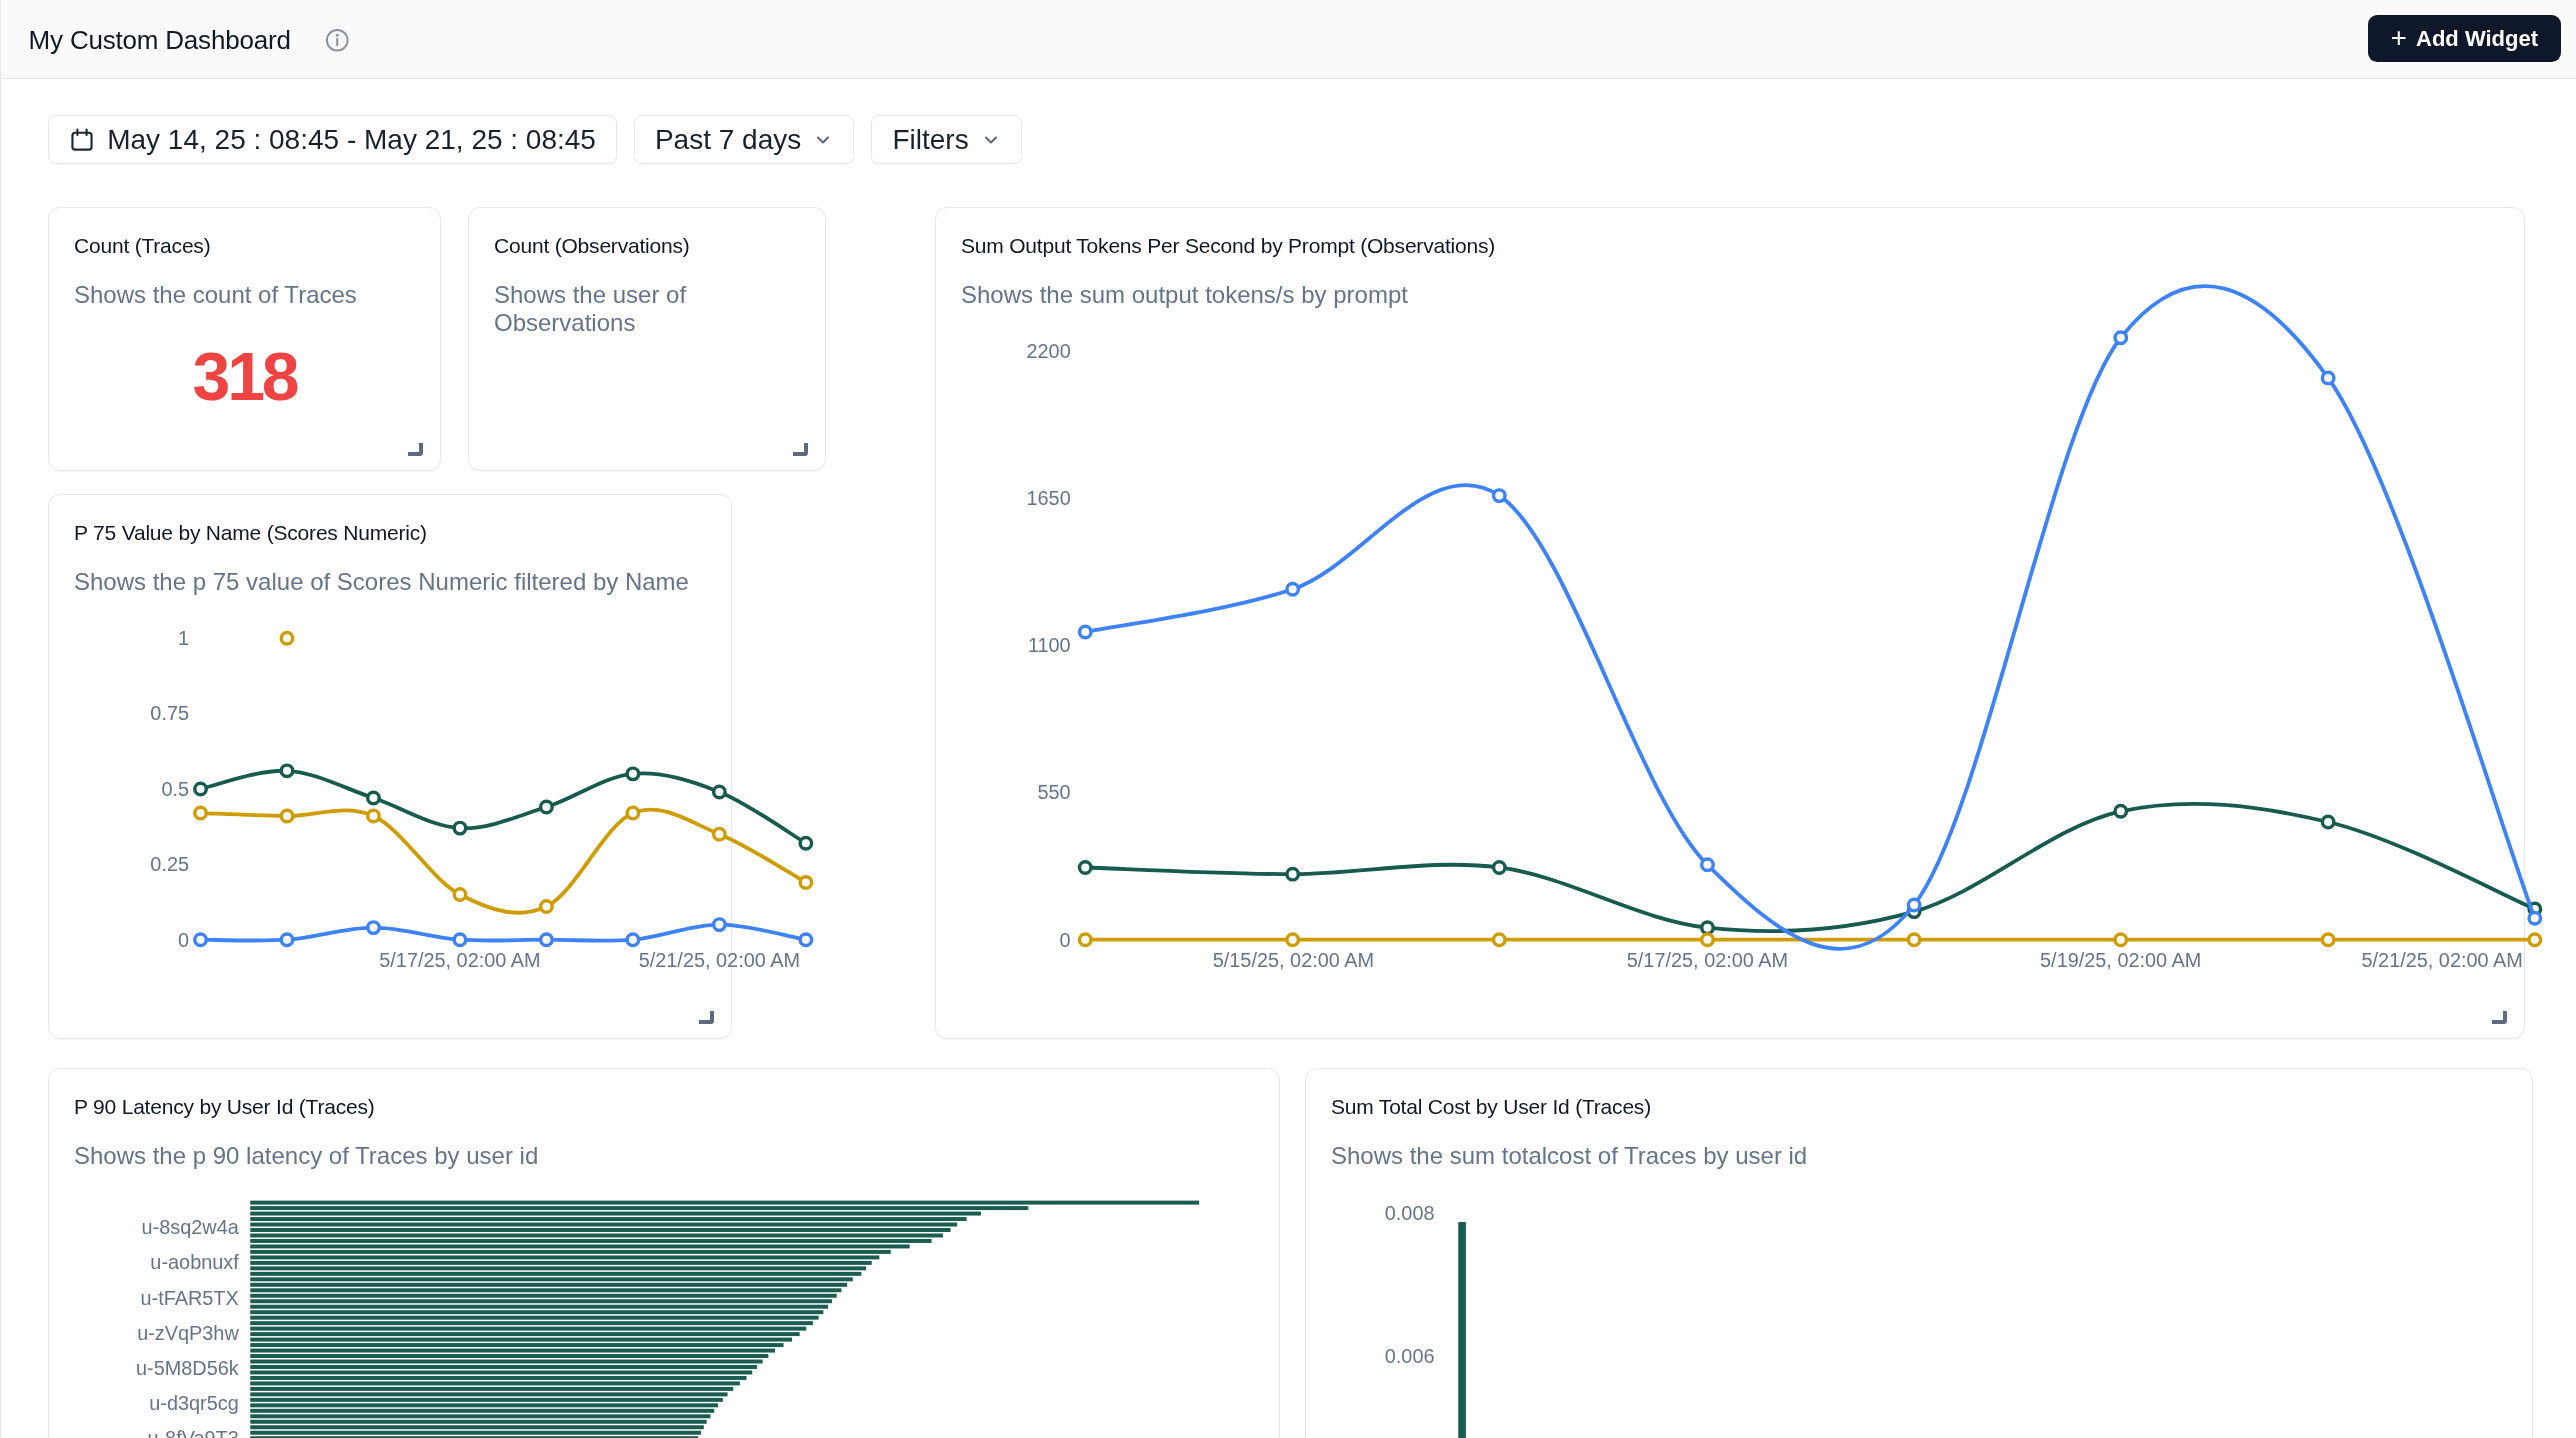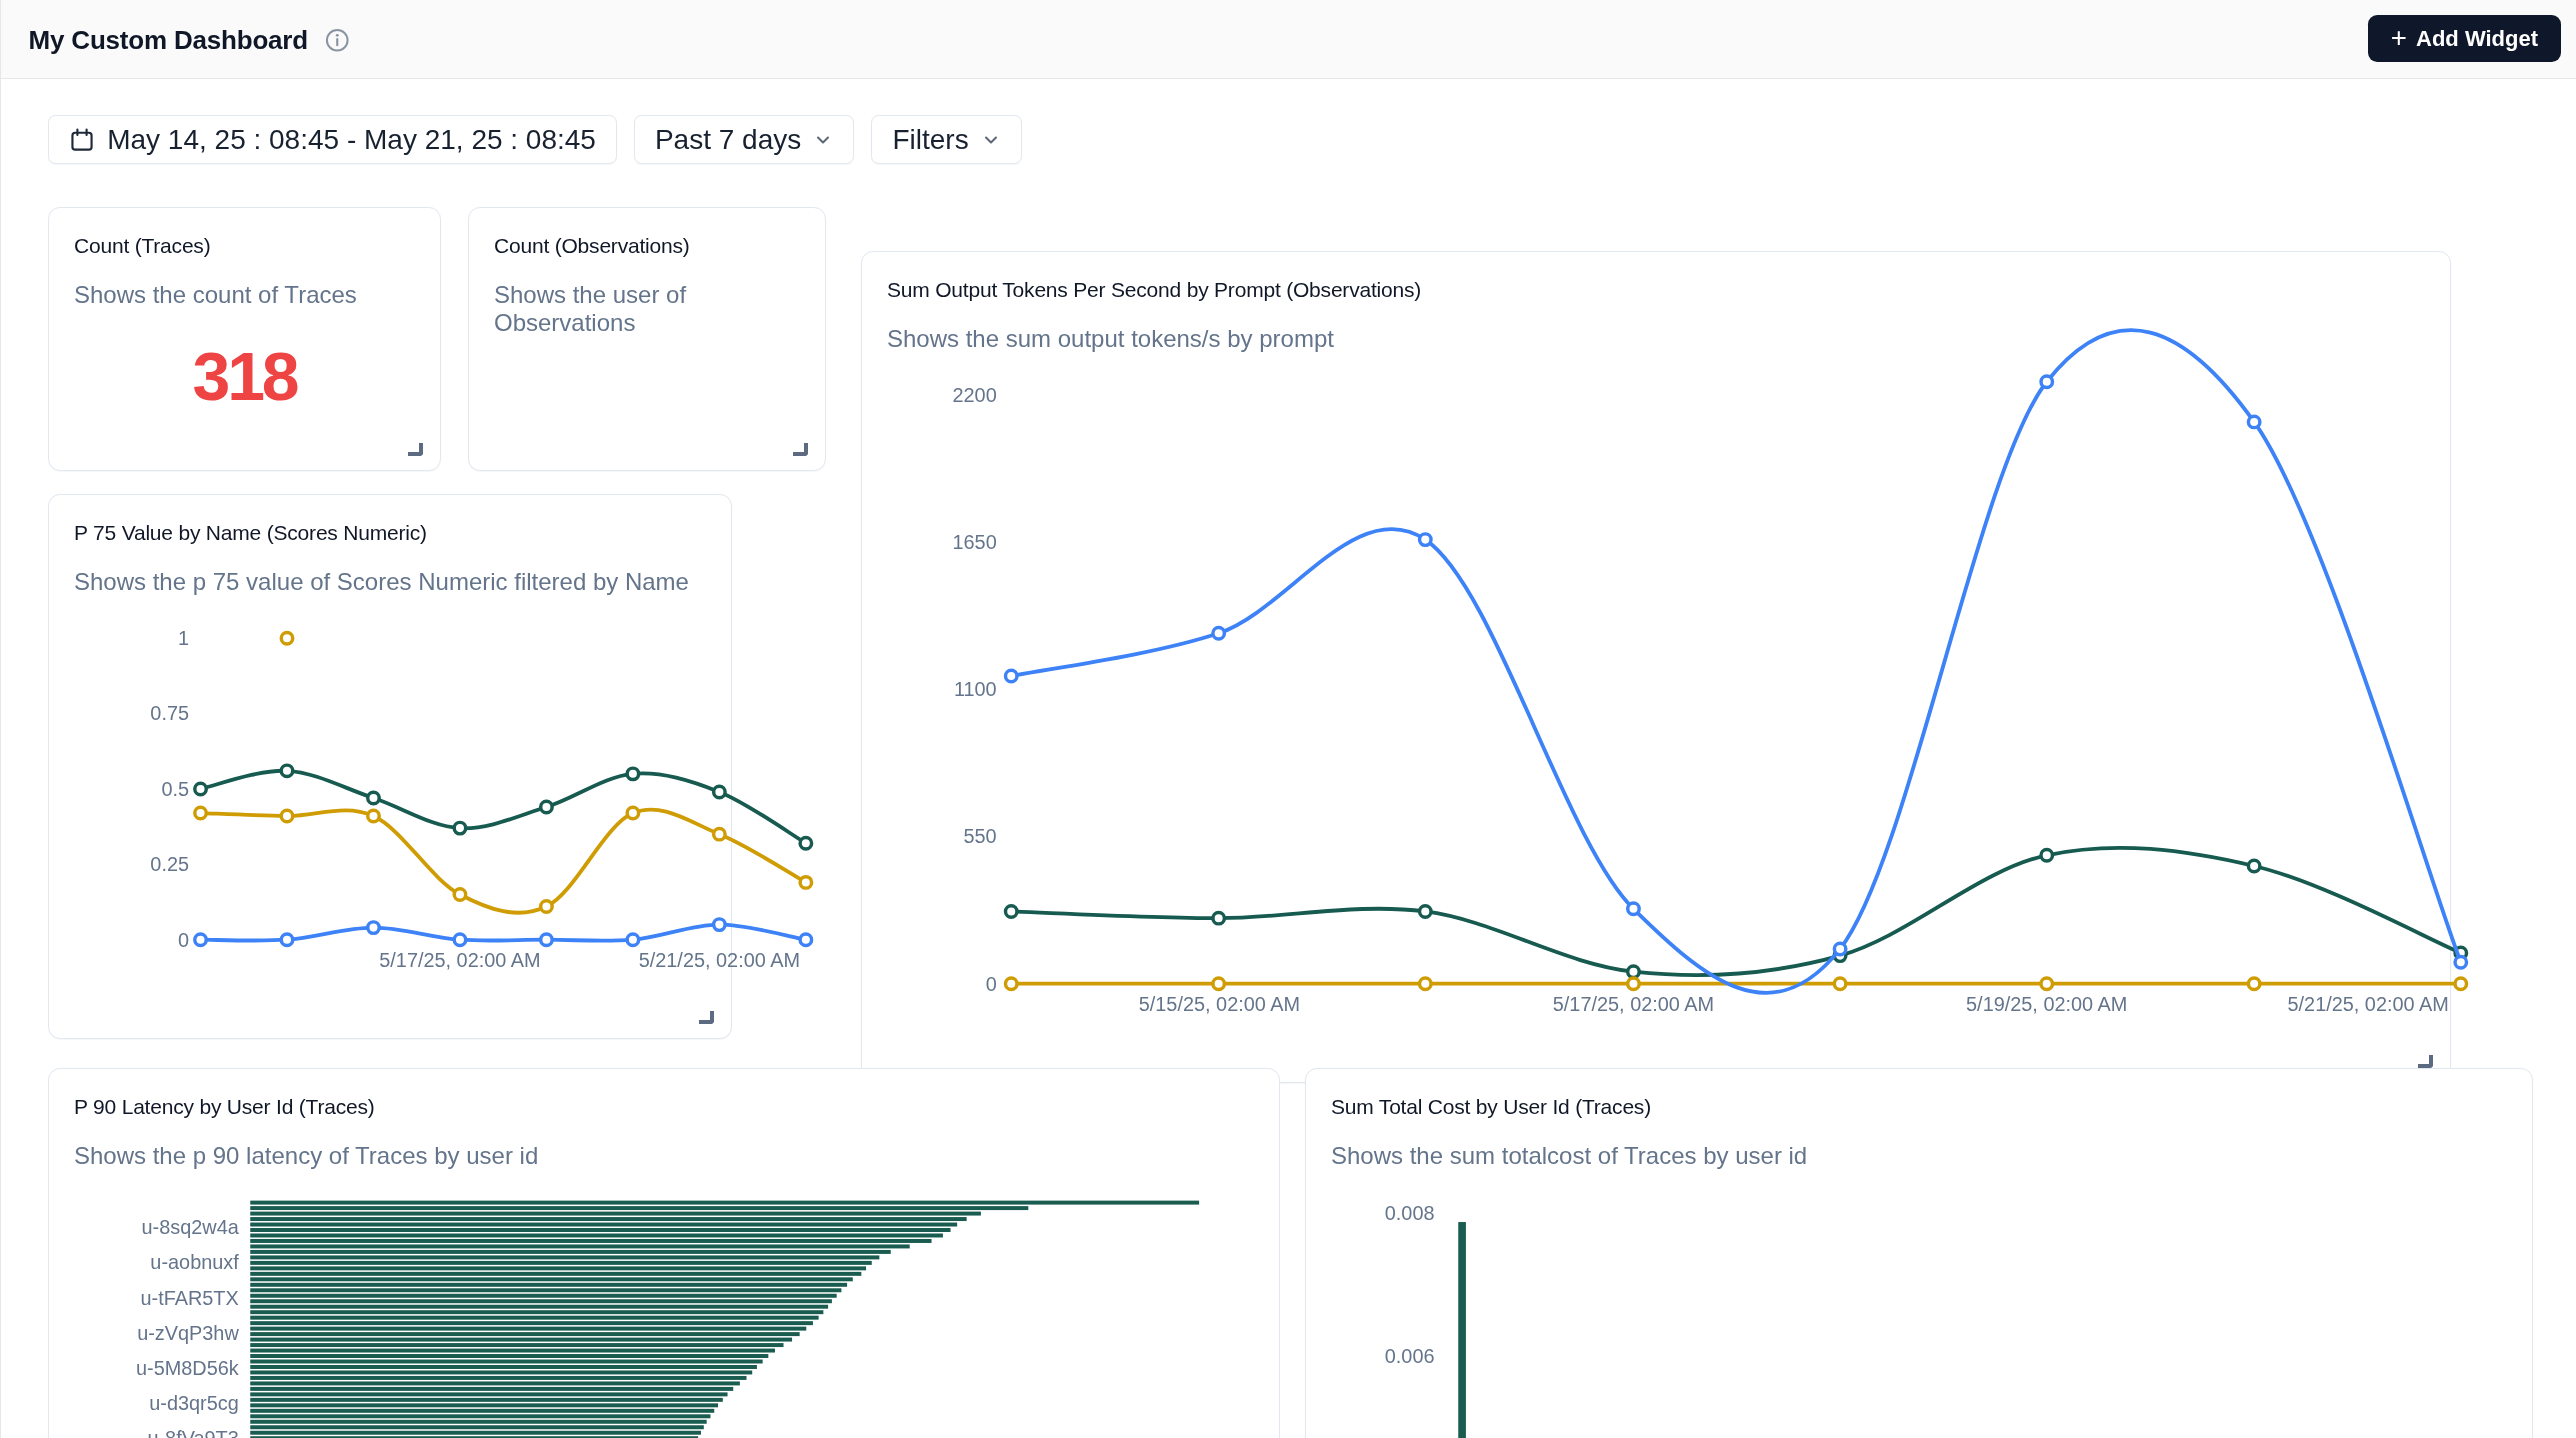--- a/index.html
+++ b/index.html
@@ -3,21 +3,21 @@
 <meta charset="utf-8">
 <style>
   * { margin:0; padding:0; box-sizing:border-box; }
   html,body { width:2576px; height:1439px; overflow:hidden; background:#ffffff;
     font-family:"Liberation Sans", sans-serif; color:#0f172a; }
   body { border-left:0.8px solid #e5e7eb; position:relative; }
 
   
   .topbar { position:absolute; left:0; top:0; width:2576px; height:79px;
     background:#fafafa; border-bottom:0.8px solid #e5e7eb; }
-  .page-title { position:absolute; left:27.6px; top:24.5px; font-size:26px; font-weight:700; color:#101828; letter-spacing:-0.2px; }
+  .page-title { position:absolute; left:27.6px; top:24.5px; font-size:26px; font-weight:400; color:#101828; letter-spacing:-0.2px; }
   .info-ic { position:absolute; left:324px; top:27.6px; width:24.5px; height:24.5px; }
   .btn-dark { position:absolute; right:16px; top:15.3px; height:47px; padding:0 23px;
     background:#0f172a; color:#ffffff; border:none; border-radius:9.2px;
     font-size:22px; font-weight:600; display:flex; align-items:center; gap:9.2px; cursor:pointer;
     font-family:"Liberation Sans", sans-serif; }
   .btn-dark .plus { font-size:27.6px; font-weight:400; line-height:1; margin-top:-2.3px; }
 
   
   .toolbar { position:absolute; left:47px; top:115px; display:flex; gap:17px; }
   .btn-outline { height:49px; background:#fff; border:1.1px solid #e2e8f0; border-radius:7.7px;
@@ -34,21 +34,21 @@
   .big-num { position:absolute; left:0; right:0; top:129px; text-align:center;
     font-size:68px; font-weight:700; color:#ef4444; letter-spacing:-3.1px; }
   .resize-corner { position:absolute; right:17px; bottom:13.8px; width:15.3px; height:13px;
     border-right:4.6px solid #5d6b82; border-bottom:4.6px solid #5d6b82;
     border-bottom-right-radius:3.8px; cursor:nwse-resize; }
   .chart-host { position:absolute; inset:0; }
   svg text { font-family:"Liberation Sans", sans-serif; fill:#64748b; }
 
   #card-traces       { left:47px;  top:207px;  width:393px;  height:264px; }
   #card-observations { left:467px; top:207px;  width:358px;  height:264px; }
-  #card-tokens       { left:860px;top:207px;  width:1590px; height:832px;margin-top:44px; }
+  #card-tokens       { left:934px;top:207px;  width:1590px; height:832px; }
   #card-p75          { left:47px;  top:494px;  width:684px; height:545px; }
   #card-latency      { left:47px;  top:1068px; width:1232px; height:429px; }
   #card-cost         { left:1304px;top:1068px; width:1228px; height:429px; }
 </style>
 </head>
 <body>
 
 <header class="topbar">
   <div class="page-title">My Custom Dashboard</div>
   <svg class="info-ic" viewBox="0 0 32 32">

